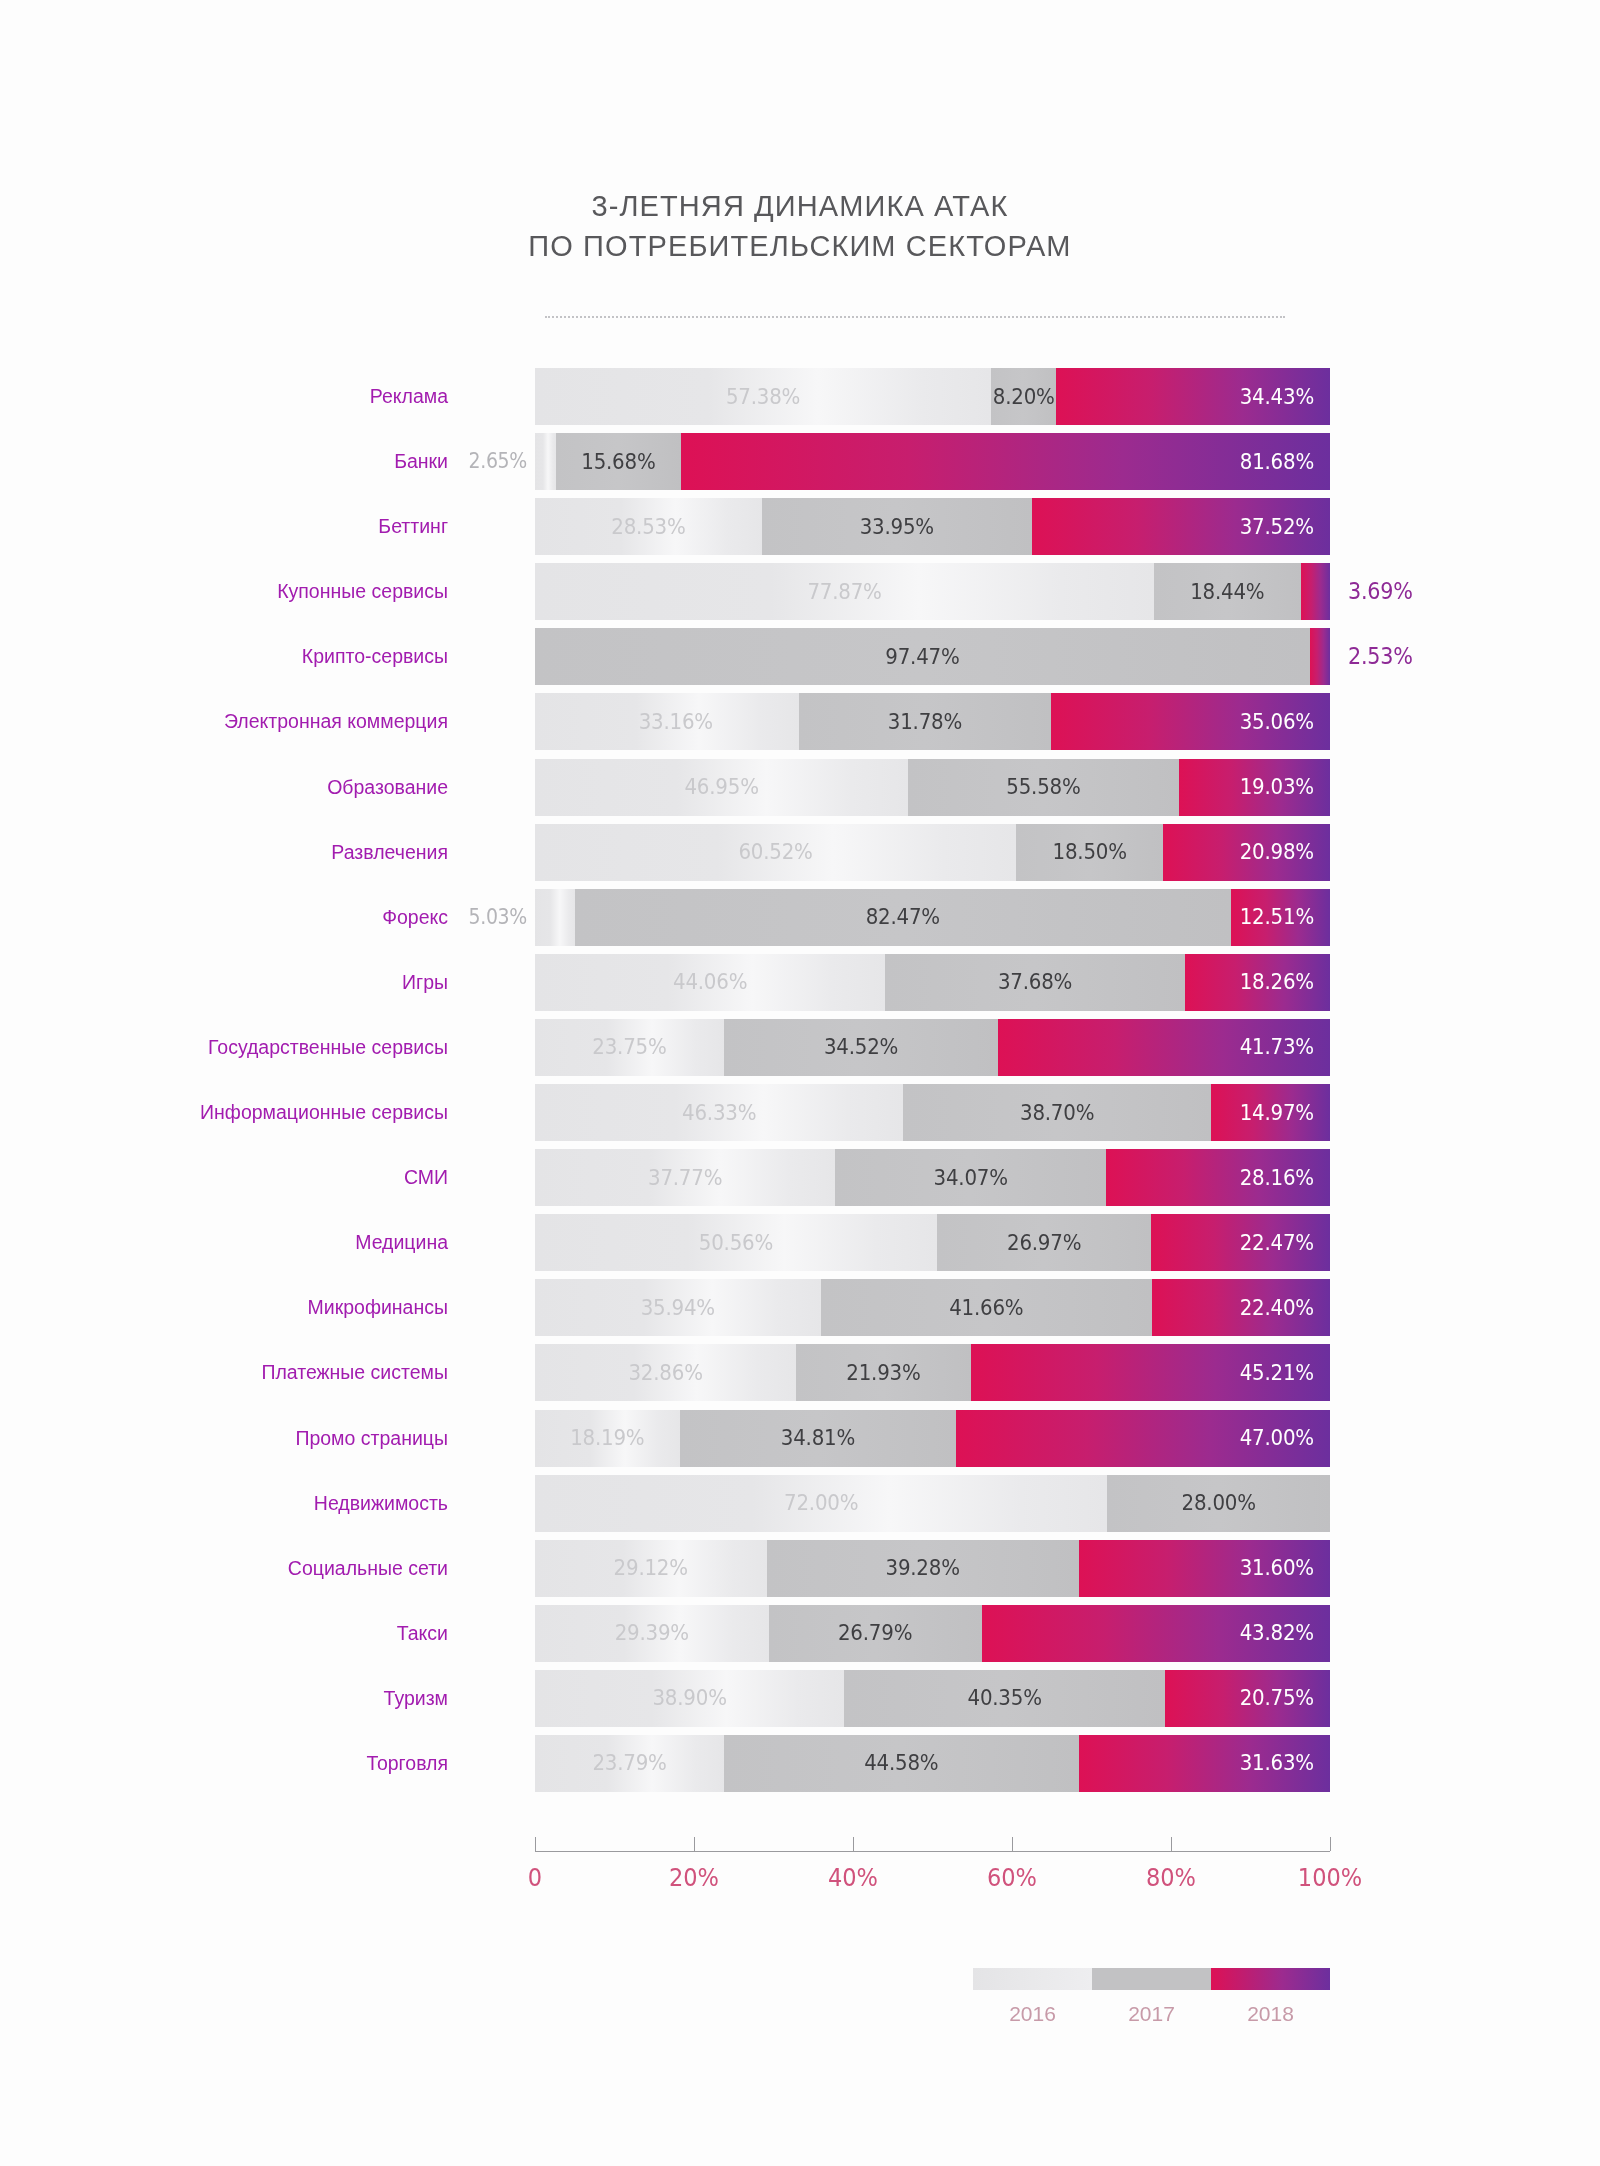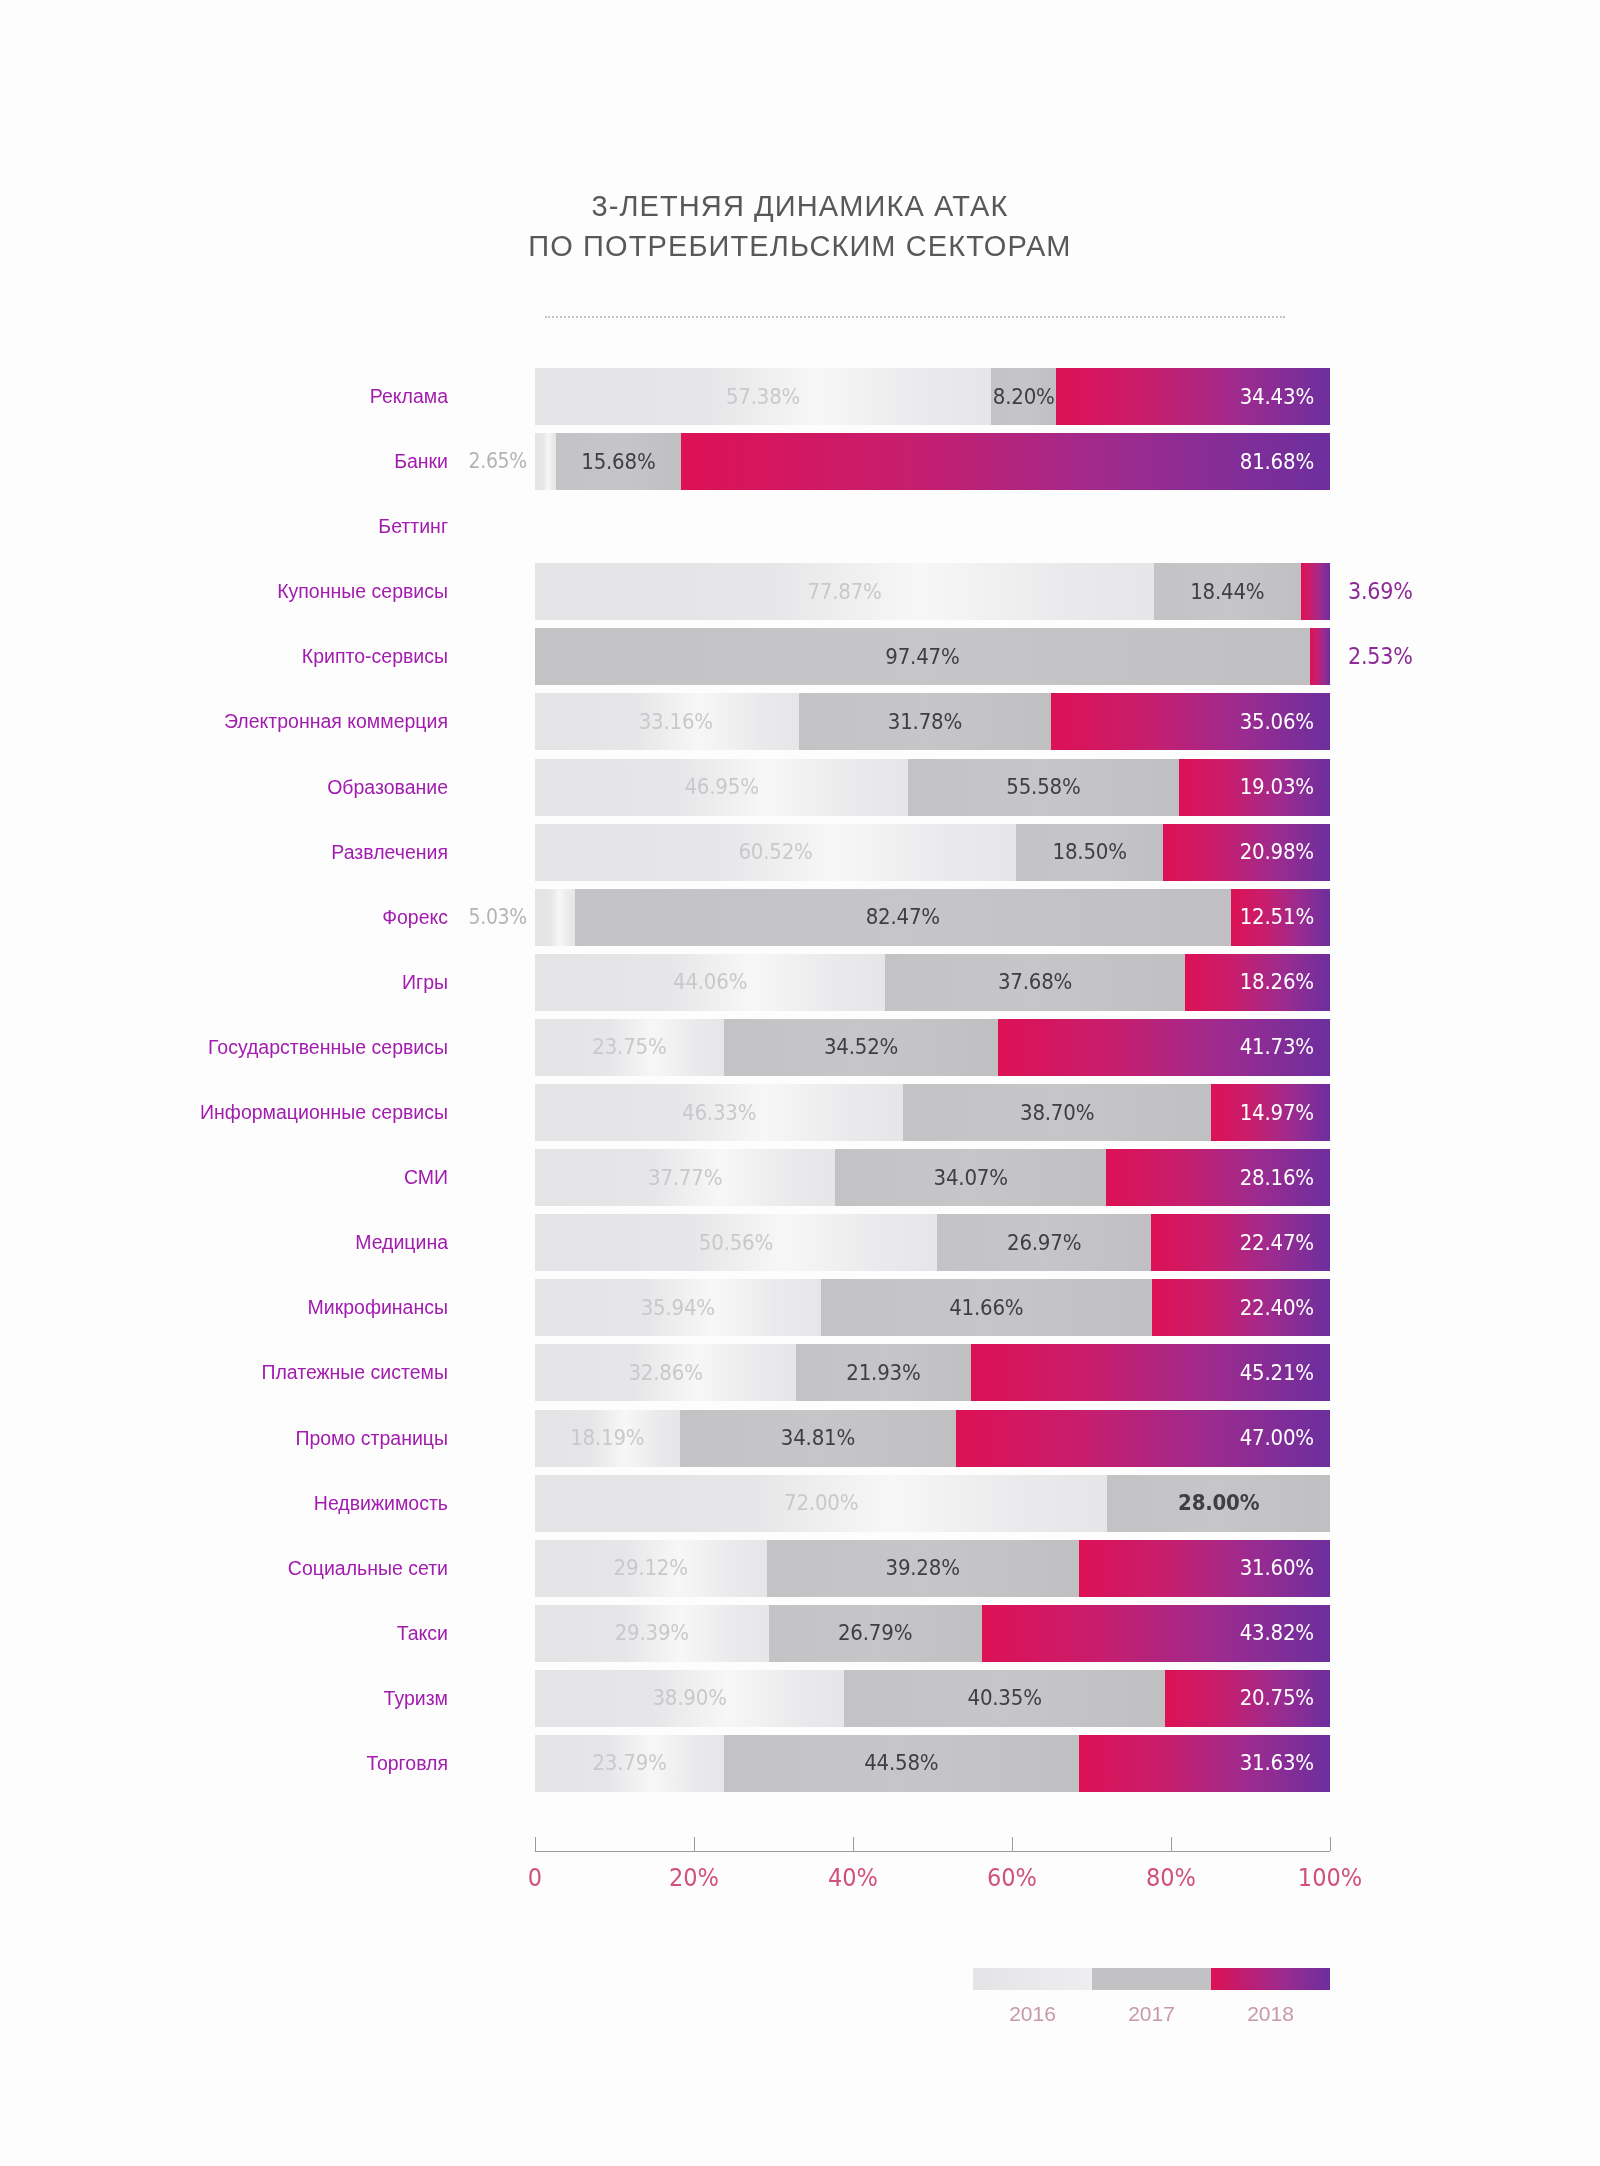--- a/index.html
+++ b/index.html
@@ -242,20 +242,31 @@
         <div class="seg y2017" style="width: 15.68%;">
           <span class="val">15.68%</span>
         </div>
         <div class="seg y2018" style="width: 81.68%;">
           <span class="val">81.68%</span>
         </div>
       </div>
     </div>
     <div class="row">
       <div class="cat-label">Беттинг</div>
+      <div class="bar">
+        <div class="seg y2016" style="width: 28.53%;">
+          <span class="val">28.53%</span>
+        </div>
+        <div class="seg y2017" style="width: 33.95%;">
+          <span class="val">33.95%</span>
+        </div>
+        <div class="seg y2018" style="width: 37.52%;">
+          <span class="val">37.52%</span>
+        </div>
+      </div>
     </div>
     <div class="row">
       <div class="cat-label">Купонные сервисы</div>
       <div class="bar">
         <div class="seg y2016" style="width: 77.87%;">
           <span class="val">77.87%</span>
         </div>
         <div class="seg y2017" style="width: 18.44%;">
           <span class="val">18.44%</span>
         </div>
@@ -439,21 +450,21 @@
           <span class="val">47.00%</span>
         </div>
       </div>
     </div>
     <div class="row">
       <div class="cat-label">Недвижимость</div>
       <div class="bar">
         <div class="seg y2016" style="width: 72%;">
           <span class="val">72.00%</span>
         </div>
-        <div class="seg y2017" style="width: 28%; font-weight: bold;">
+        <div class="seg y2017" style="width: 28%;">
           <span class="val">28.00%</span>
         </div>
       </div>
     </div>
     <div class="row">
       <div class="cat-label">Социальные сети</div>
       <div class="bar">
         <div class="seg y2016" style="width: 29.12%;">
           <span class="val">29.12%</span>
         </div>

